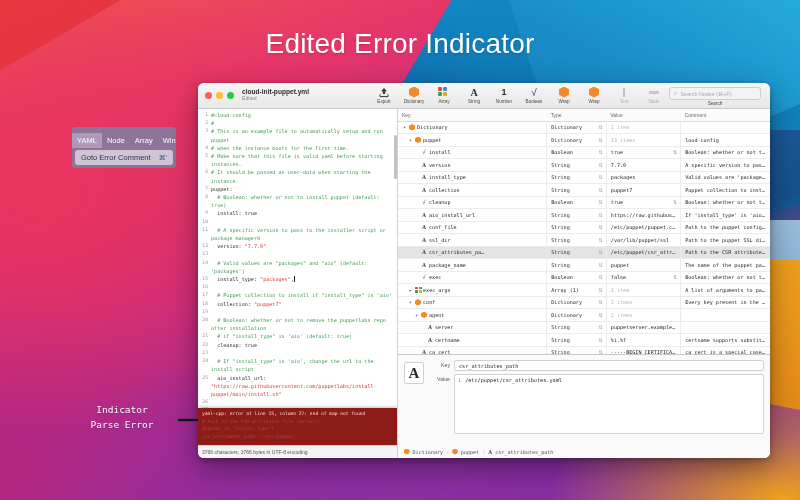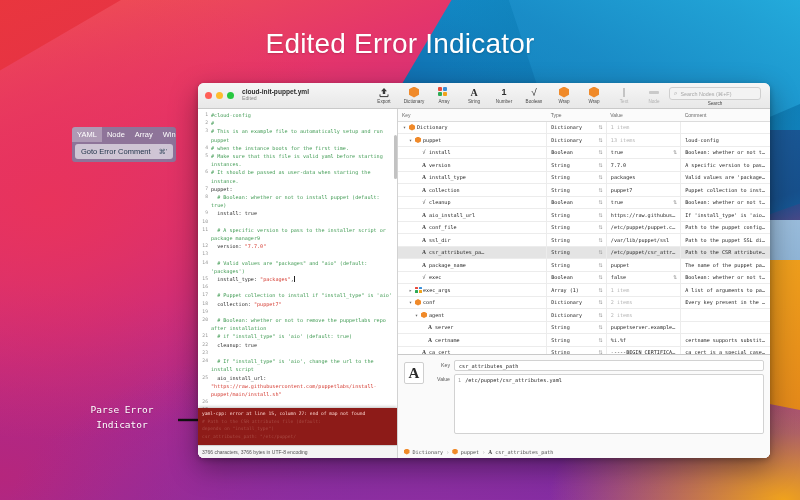--- a/index.html
+++ b/index.html
@@ -75,20 +75,21 @@
     border-radius: 3px;
     padding: 0;
     overflow: hidden;
     backdrop-filter: blur(2px);
   }
   .menu-bar {
     display: flex; align-items: flex-start;
     height: 15px;
     font-size: 7.5px;
     color: #ffffff;
+    margin-top: 6px;
   }
   .menu-bar .mi { padding: 0 5px; line-height: 15px; }
   .menu-bar .mi.active { background: rgba(255,255,255,.28); }
   .menu-item-row {
     margin: 2px 3px 3px 3px;
     background: rgba(255,255,255,.58);
     border-radius: 3px;
     display: flex; align-items: center; justify-content: space-between;
     height: 15px; padding: 0 6px;
     font-size: 7.5px; color: #1e3348;
@@ -335,22 +336,22 @@
   <div class="menu-item-row">
     <span>Goto Error Comment</span>
     <span class="shortcut">⌘'</span>
   </div>
 </div>
 
 <div class="annot annot-quick">
 </div>
 
 <div class="annot annot-parse">
+  <div>Indicator</div>
   <div>Parse Error</div>
-  <div>Indicator</div>
 </div>
 
 <div class="arrow-wrap">
   <svg width="36" height="14" viewBox="0 0 36 14">
     <path d="M0 7 L26 7" stroke="#111" stroke-width="2.4" fill="none"></path>
     <path d="M26 1.5 L35 7 L26 12.5 Z" fill="#111"></path>
   </svg>
 </div>
 
 <div class="window">

